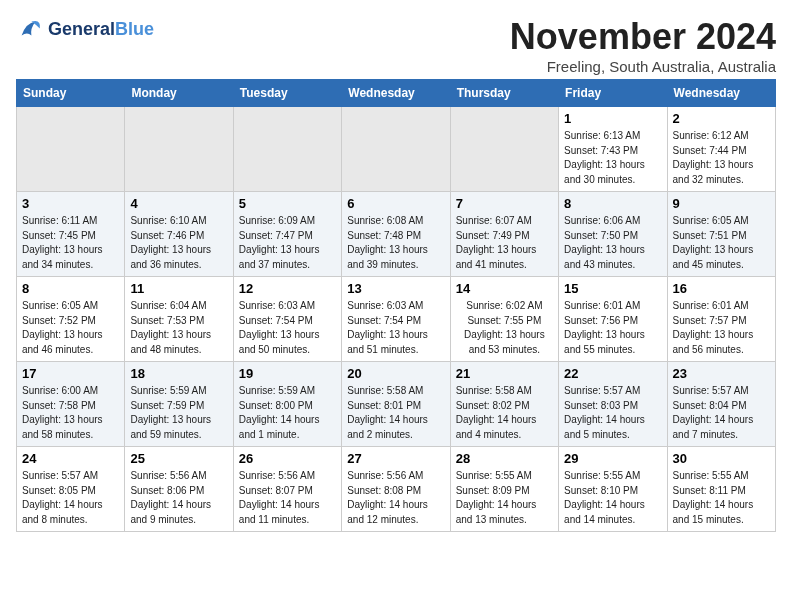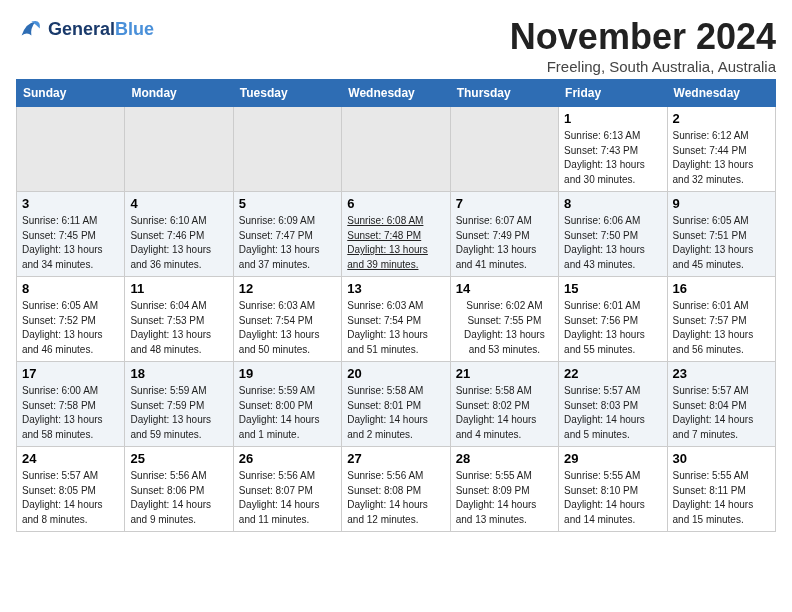--- a/index.html
+++ b/index.html
@@ -162,21 +162,21 @@
         </td>
         <td>
           <div class="cell-date">5</div>
           <div class="cell-info" style="white-space: pre-line;">Sunrise: 6:09 AM
 Sunset: 7:47 PM
 Daylight: 13 hours
 and 37 minutes.</div>
         </td>
         <td>
           <div class="cell-date">6</div>
-          <div class="cell-info" style="white-space: pre-line; text-decoration: underline;">Sunrise: 6:08 AM
+          <div class="cell-info" style="white-space: pre-line;">Sunrise: 6:08 AM
 Sunset: 7:48 PM
 Daylight: 13 hours
 and 39 minutes.</div>
         </td>
         <td>
           <div class="cell-date">7</div>
           <div class="cell-info" style="white-space: pre-line;">Sunrise: 6:07 AM
 Sunset: 7:49 PM
 Daylight: 13 hours
 and 41 minutes.</div>

